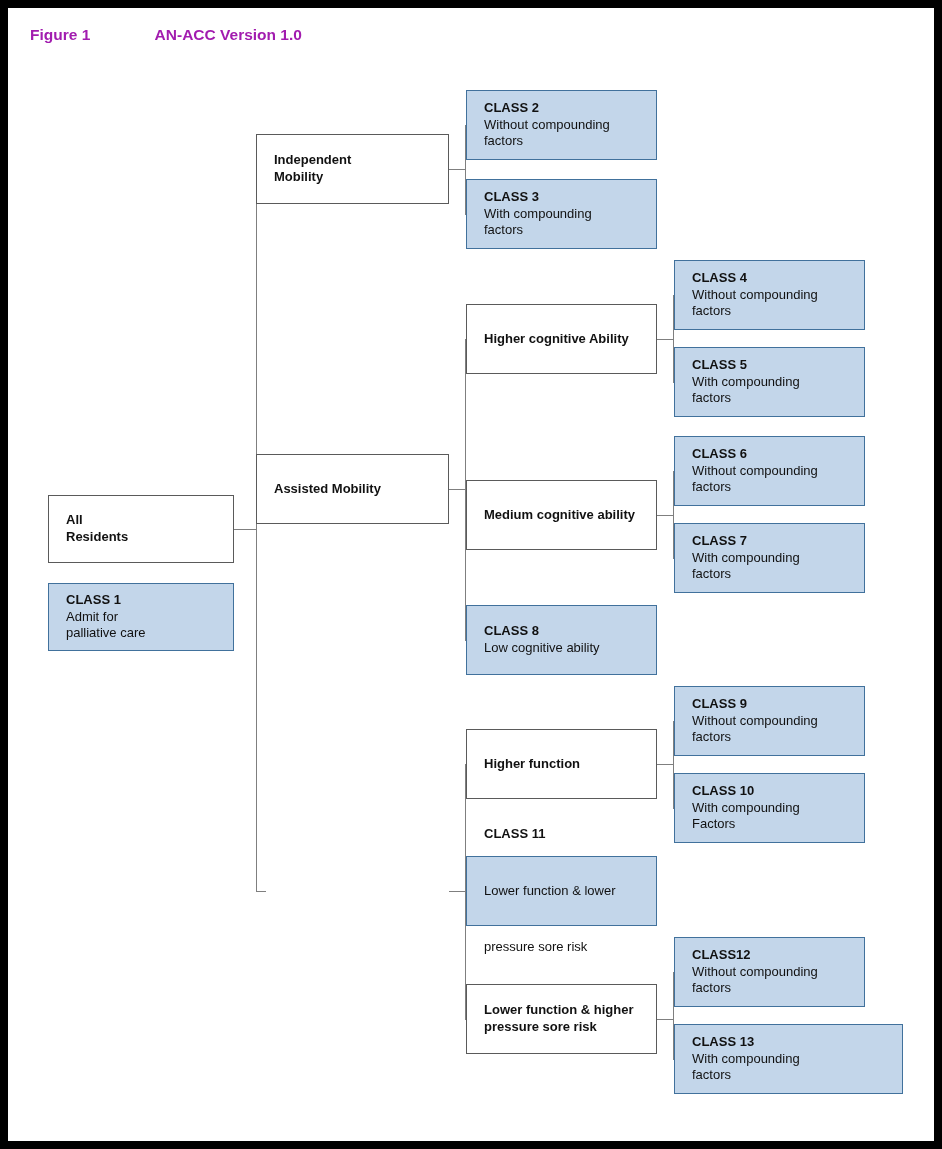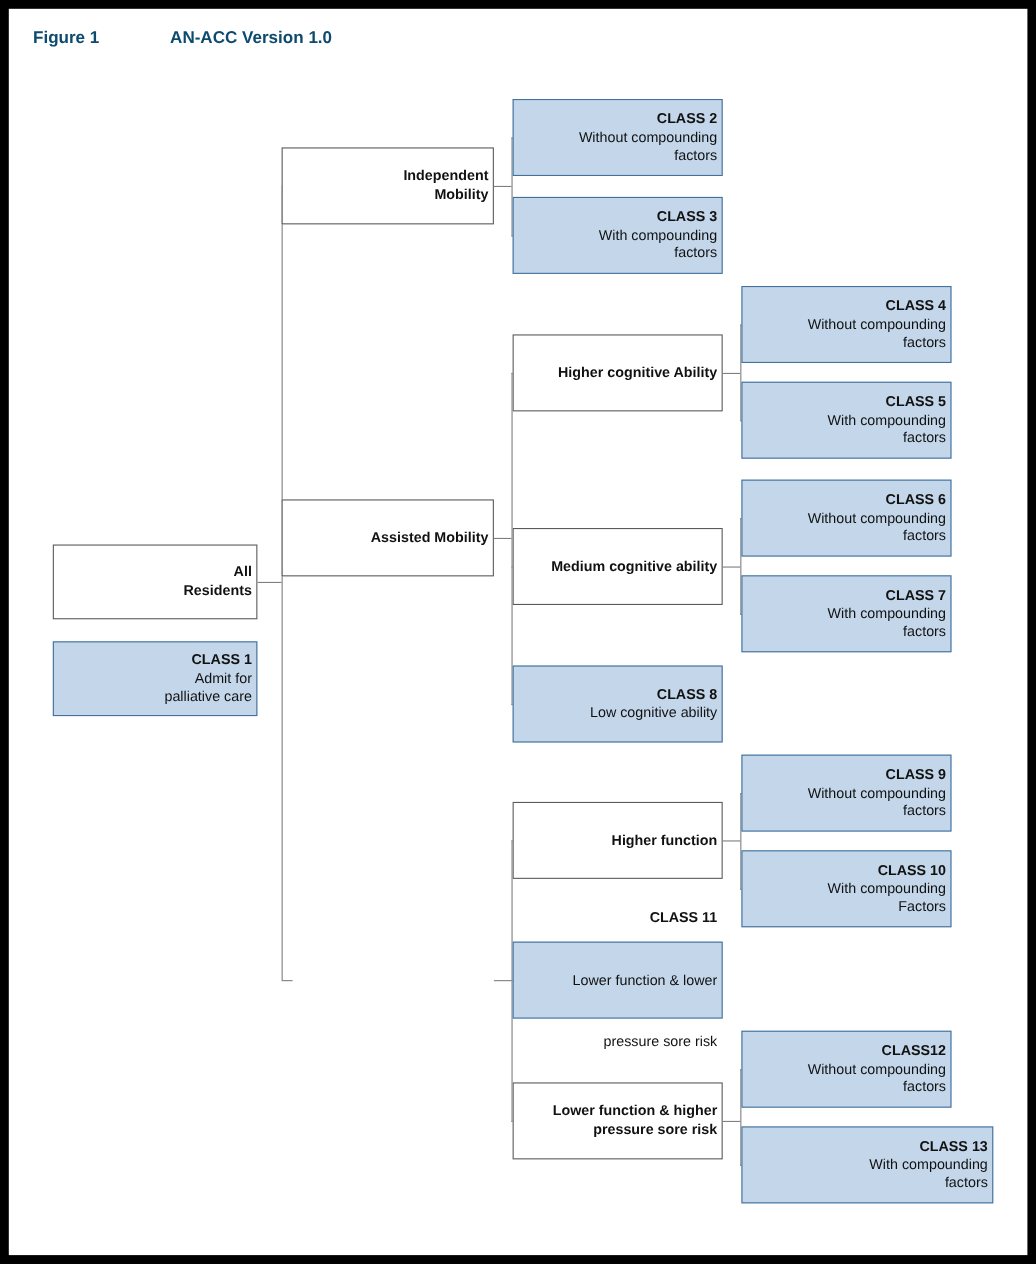--- a/index.html
+++ b/index.html
@@ -22,45 +22,45 @@
     background: #ffffff;
   }
   .fig-header {
     position: absolute;
     left: 22px;
     top: 18px;
     width: 600px;
     height: 24px;
     font-size: 15.5px;
     font-weight: bold;
-    color: #0c4a6e;
+    color: #a21caf;
     white-space: nowrap;
   }
   .fig-header .fig-label {
     display: inline-block;
   }
   .fig-header .fig-title {
     display: inline-block;
     margin-left: 60px;
   }
 
   .node {
     position: absolute;
     box-sizing: border-box;
     border: 1px solid #5a5a5a;
     background: #ffffff;
     display: flex;
     flex-direction: column;
-    align-items: flex-end;
+    align-items: flex-start;
     justify-content: center;
     text-align: center;
     font-size: 13px;
     color: #111111;
     line-height: 1.28;
-    padding: 2px 4px;
+    padding: 2px 17px;
   }
   .node.blue {
     background: #c3d6ea;
     border: 1px solid #4a6territory;
   }
   .node.blue {
     border: 1px solid #41719c;
   }
   .node .ttl {
     font-weight: bold;

